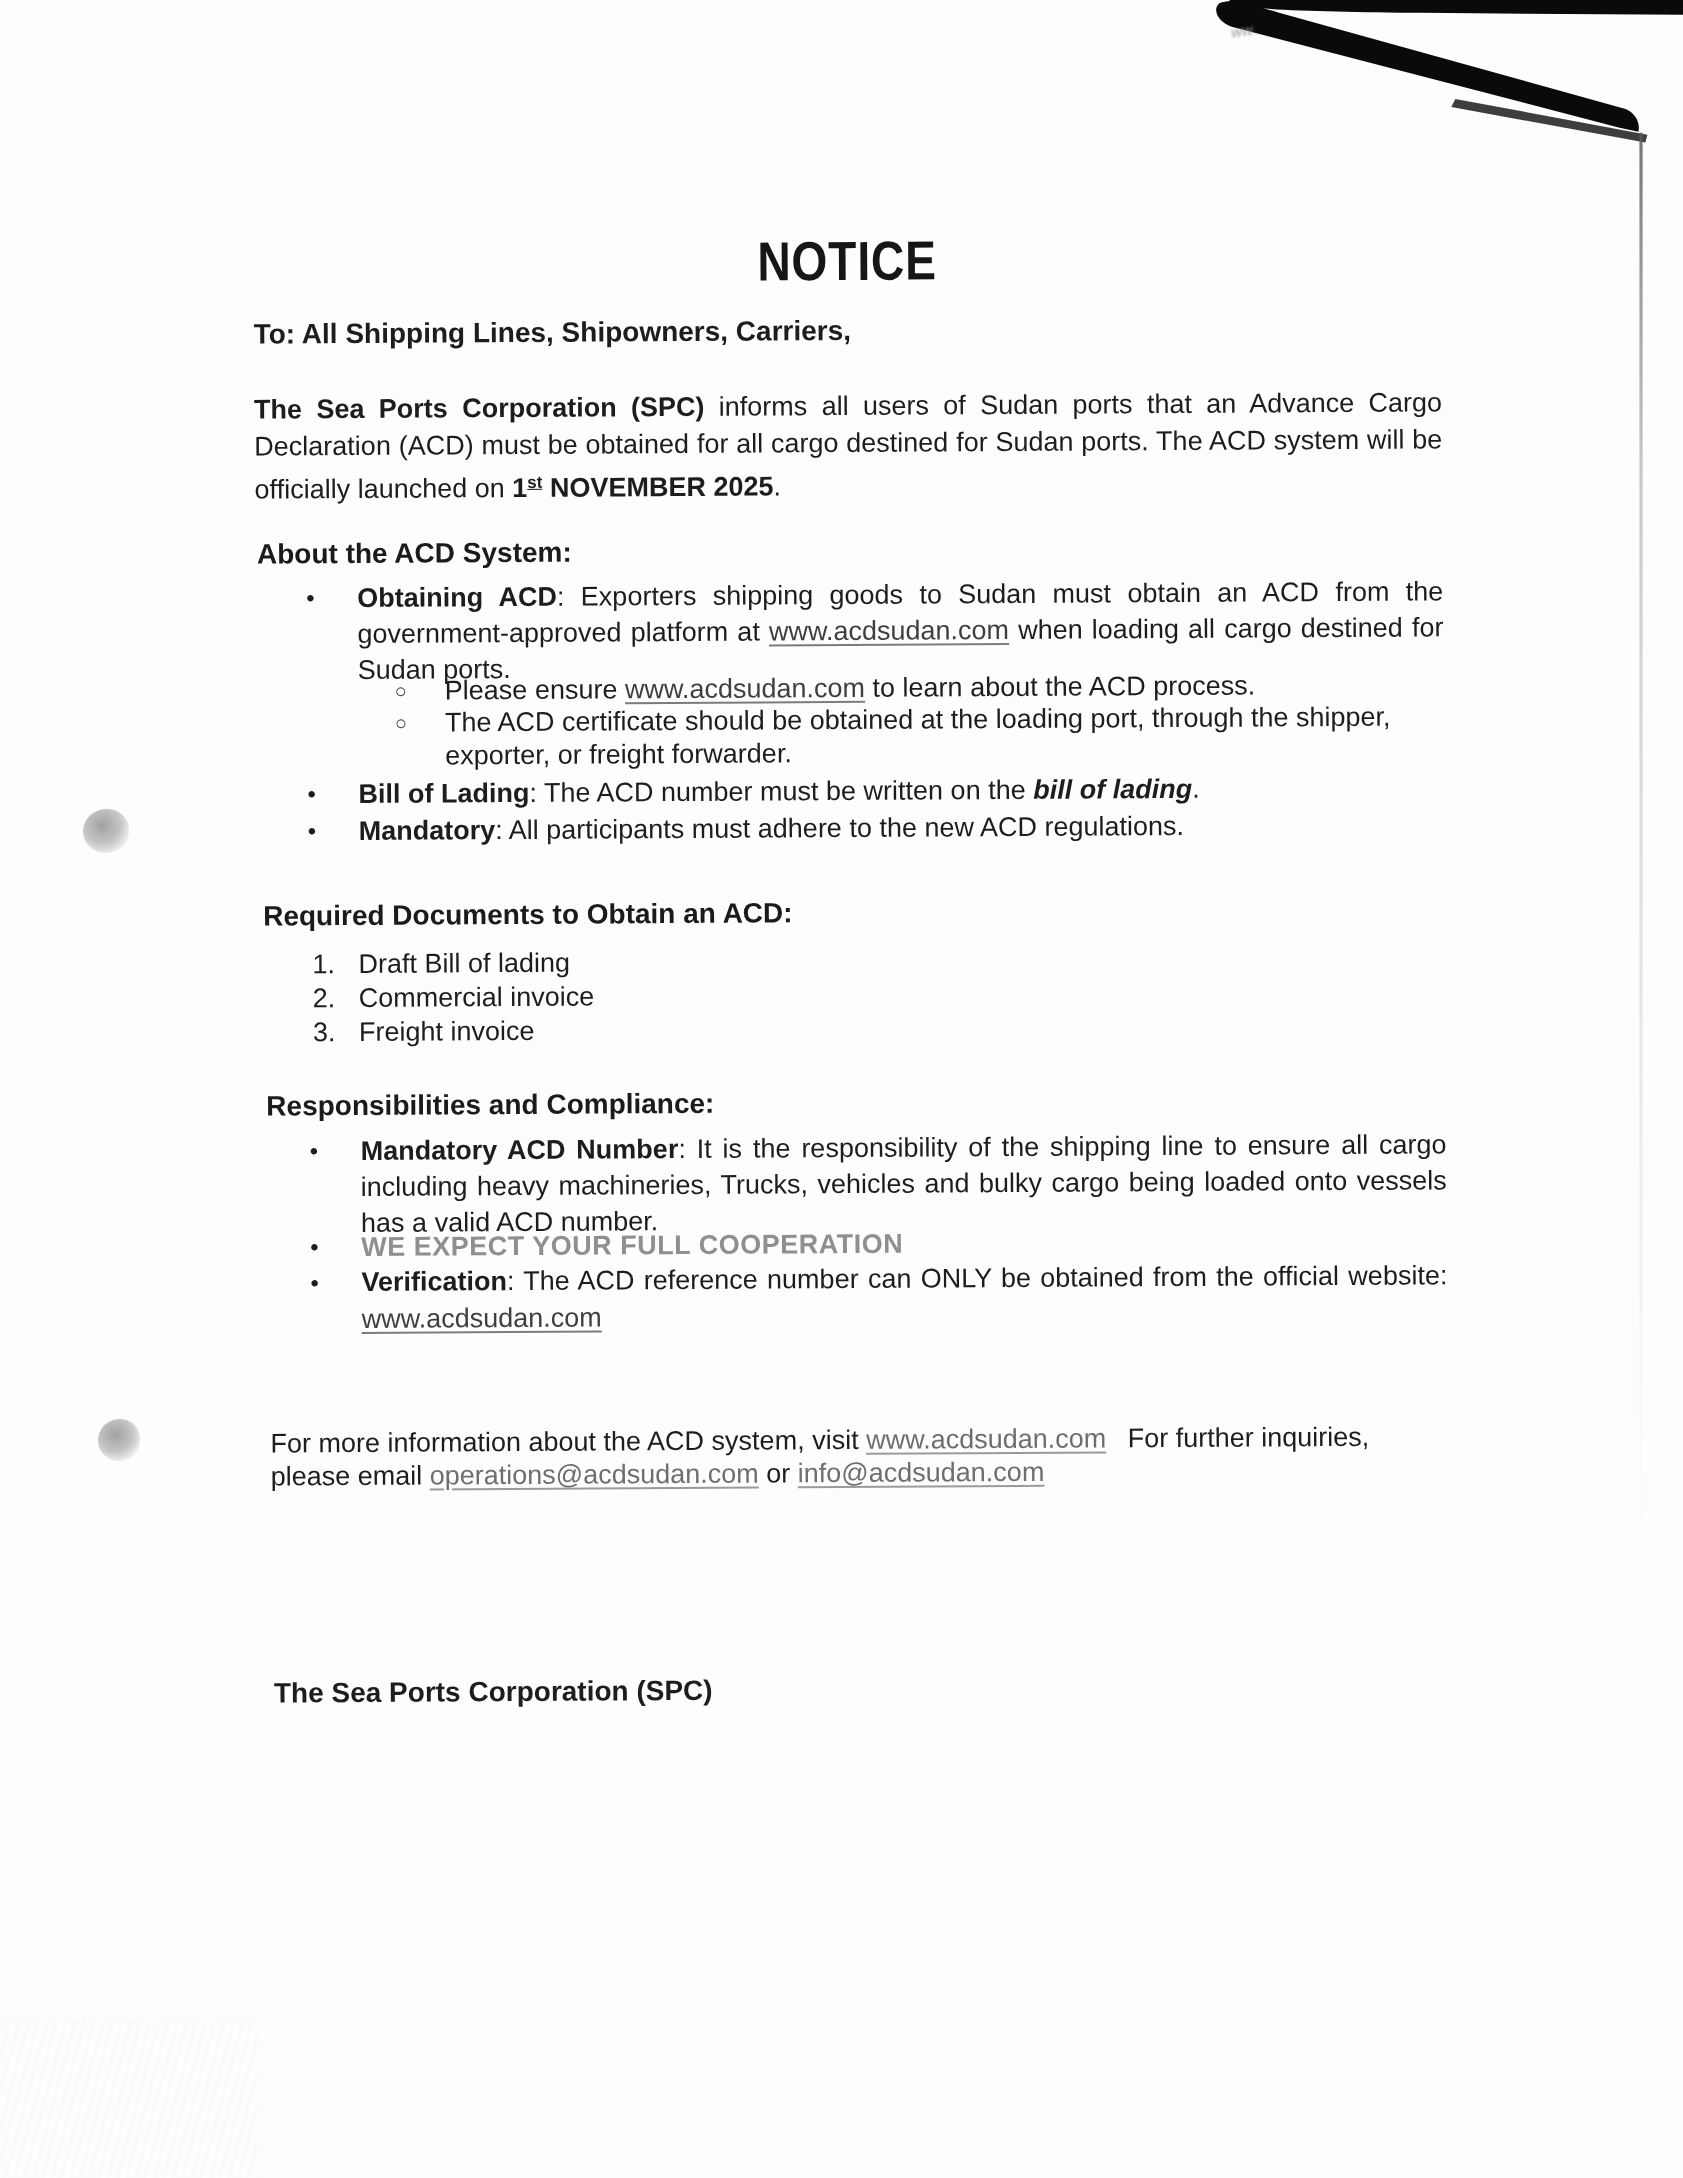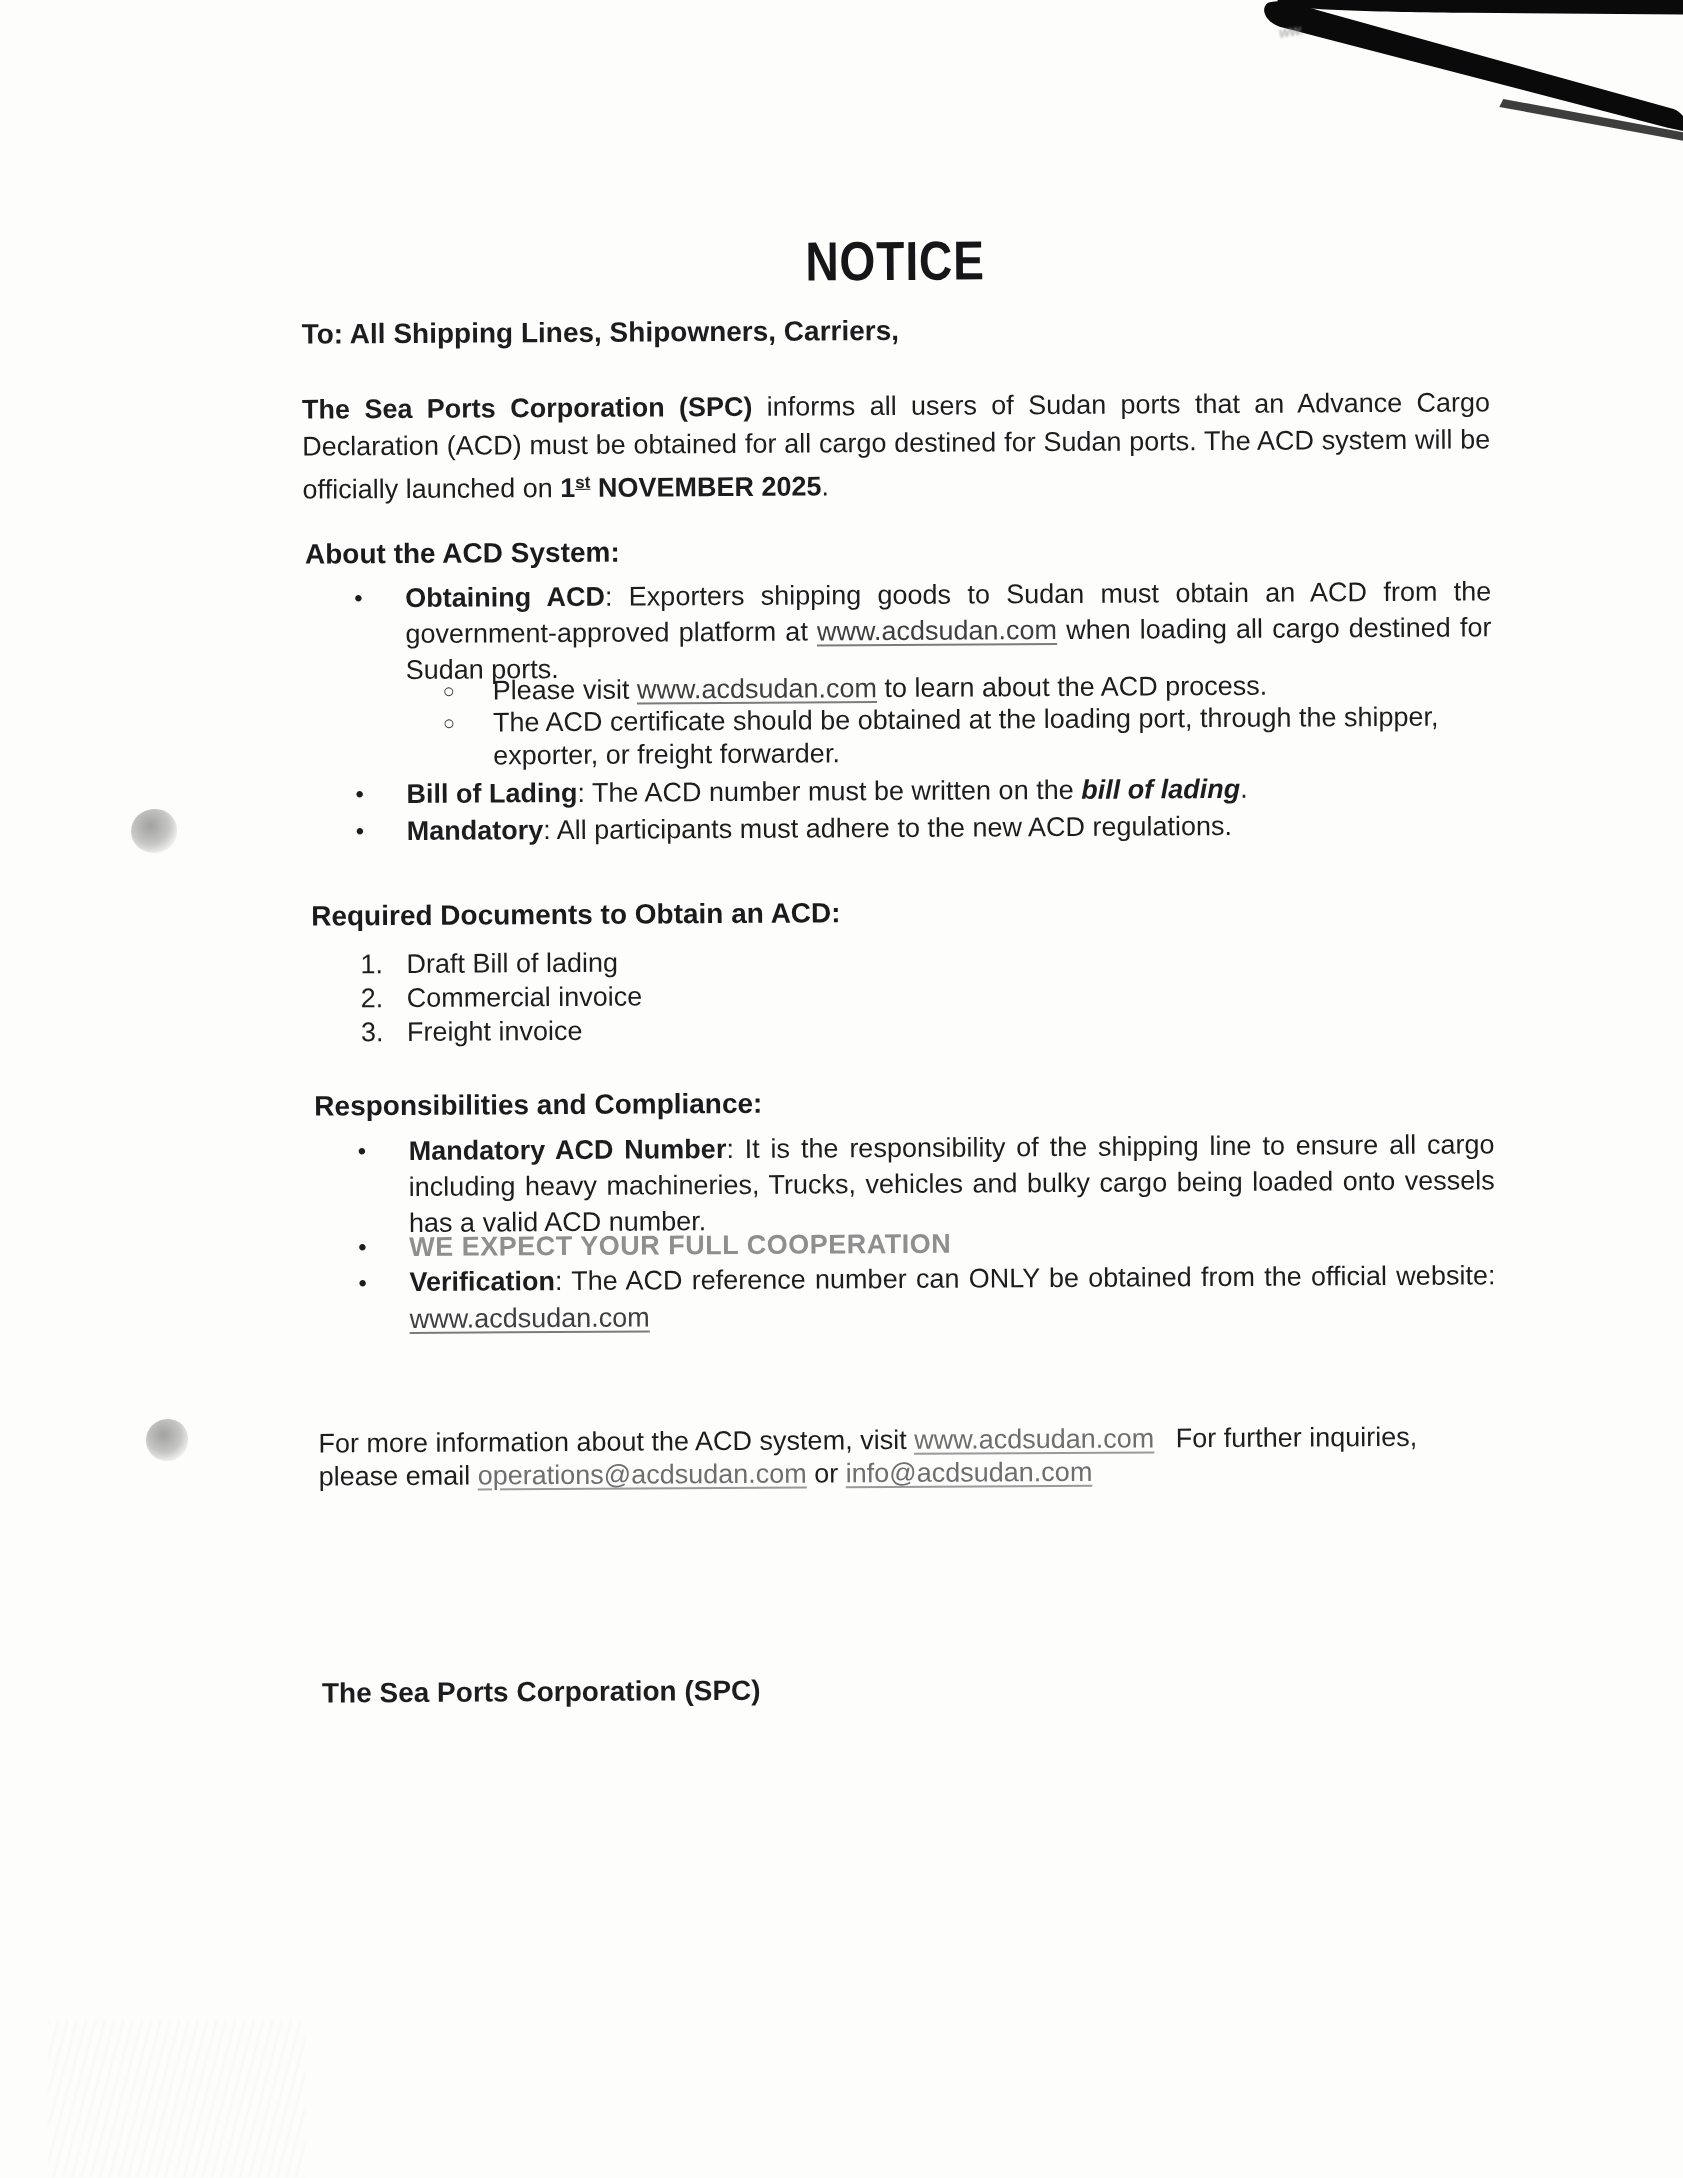--- a/index.html
+++ b/index.html
@@ -4,21 +4,21 @@
 <style>
   html,body{margin:0;padding:0;}
   body{
     width:1683px;height:2178px;
     background:#fdfdfc;
     font-family:"Liberation Sans", sans-serif;
     color:#1d1d1f;
     overflow:hidden;
     position:relative;
   }
-  .page{position:absolute;inset:0;margin-left:48px;}
+  .page{position:absolute;inset:0;}
   
   .fold-svg{position:absolute;top:0;left:0;pointer-events:none;}
   .smudge{
     position:absolute;border-radius:52% 48% 50% 50%;
     background:
       radial-gradient(circle at 42% 38%, rgba(70,70,70,.50), rgba(105,105,105,.38) 48%, rgba(150,150,150,.20) 70%, rgba(180,180,180,.08) 82%, transparent 88%);
     filter:blur(0.4px);
   }
   .smudge-1{left:83px;top:809px;width:46px;height:44px;}
   .smudge-2{left:98px;top:1419px;width:42px;height:42px;}
@@ -123,21 +123,21 @@
 
     <div class="abs h-sec h-about">About the ACD System:</div>
 
     <div class="abs bullet-row b-obtain">
       <span class="bullet-mark">•</span>
       <span class="bullet-text"><span class="bold">Obtaining ACD</span><span>: </span><span>Exporters shipping goods to Sudan must obtain an ACD from the government-approved platform at </span><span class="doclink">www.acdsudan.com</span><span> when loading all cargo destined for Sudan ports.</span></span>
     </div>
 
     <div class="abs sub-row sub-1">
       <span class="sub-mark">○</span>
-      <span class="bullet-text"><span>Please visit </span><span class="doclink">www.acdsudan.com</span><span> to learn about the ACD process.</span></span>
+      <span class="bullet-text"><span>Please ensure </span><span class="doclink">www.acdsudan.com</span><span> to learn about the ACD process.</span></span>
     </div>
 
     <div class="abs sub-row sub-2">
       <span class="sub-mark">○</span>
       <span class="bullet-text">The ACD certificate should be obtained at the loading port, through the shipper, exporter, or freight forwarder.</span>
     </div>
 
     <div class="abs bullet-row b-bill">
       <span class="bullet-mark">•</span>
       <span class="bullet-text"><span class="bold">Bill of Lading</span><span>: </span><span>The ACD number must be written on the </span><span class="bold-italic">bill of lading</span><span>.</span></span>

